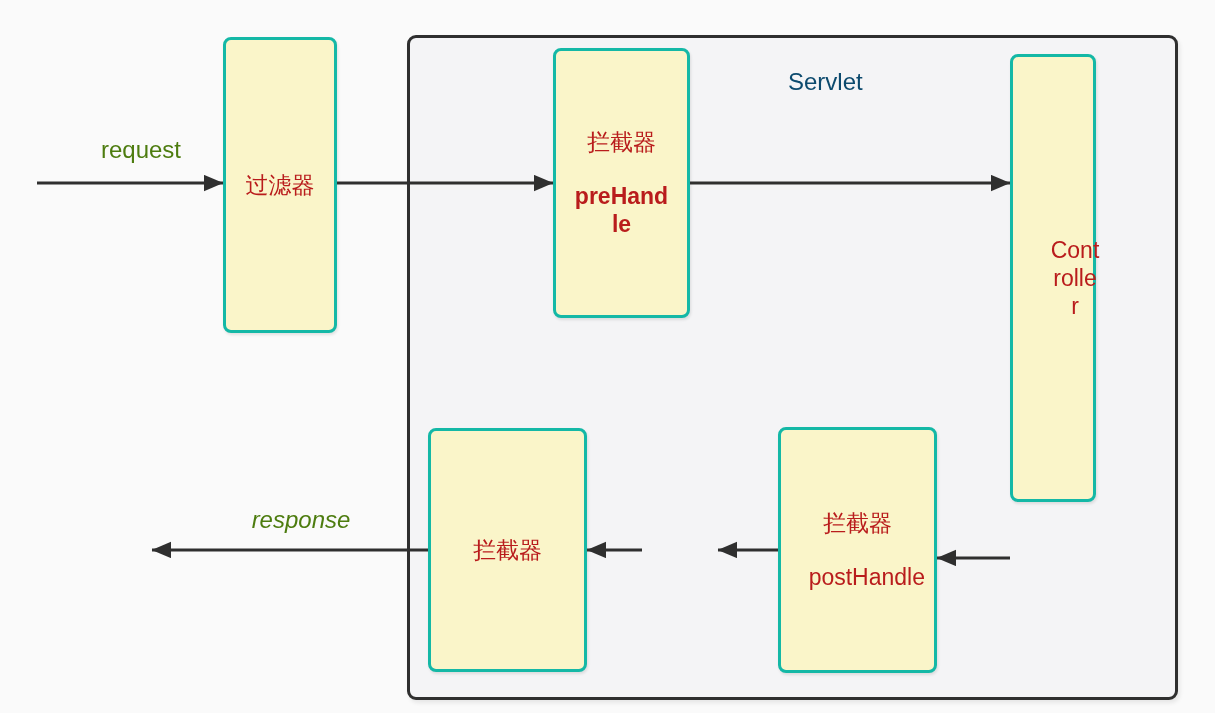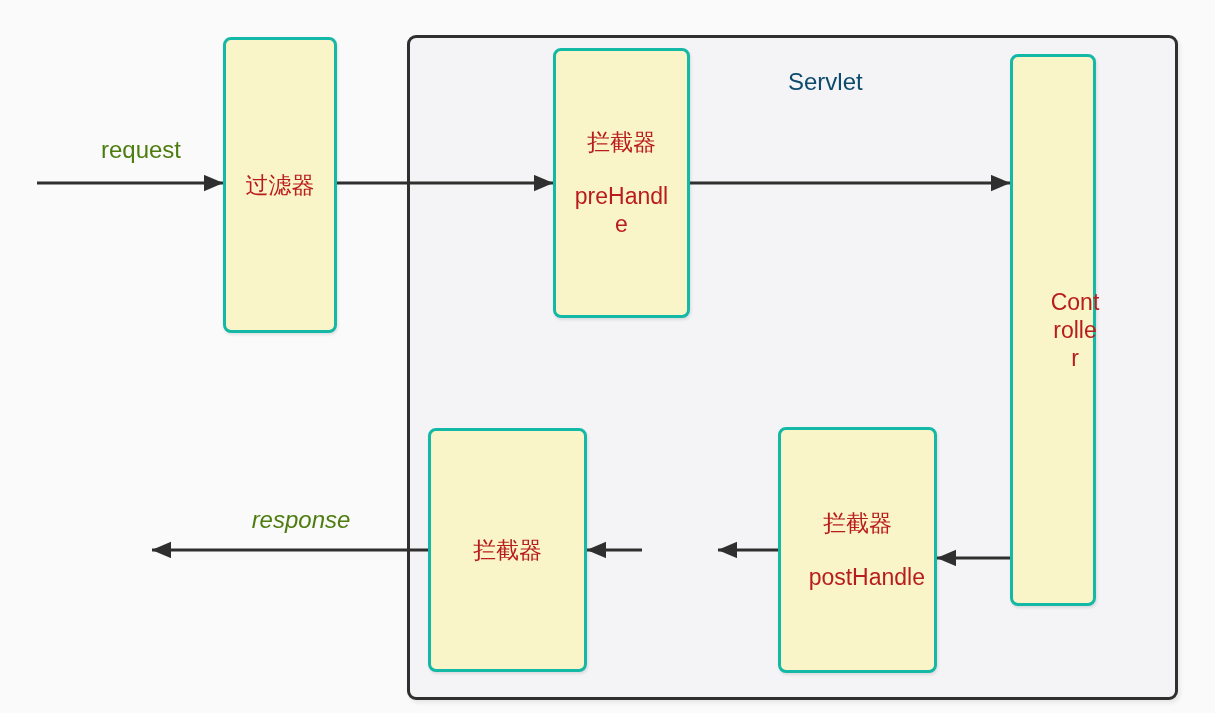--- a/index.html
+++ b/index.html
@@ -53,26 +53,26 @@
     box-shadow: 1px 2px 3px rgba(0,0,0,0.10);
   }
   .node-title { display: block; }
   .node-method {
     display: block;
     margin-top: 26px;
     word-break: break-all;
   }
   #node-filter      { left: 223px; top: 37px;  width: 114px; height: 296px; }
   #node-pre         { left: 553px; top: 48px;  width: 137px; height: 270px; }
-  #node-controller  { left: 1010px; top: 54px; width: 86px;  height: 552px; padding-left: 44px; }
+  #node-controller  { left: 1010px; top: 54px; width: 86px;  height: 448px; padding-left: 44px; }
   #node-post        { left: 778px; top: 427px; width: 159px; height: 246px; }
   #node-view        { left: 642px; top: 423px; width: 76px;  height: 252px; }
   #node-after       { left: 428px; top: 428px; width: 159px; height: 244px; }
   .m-filter { width: 70px; }
-  .m-pre    { width: 95px; }
+  .m-pre    { width: 95px; font-weight: bold; }
   .m-post   { width: 135px; text-align: right; }
   .m-after  { width: 115px; }
   .wrap-narrow { display: block; word-break: break-all; }
   .controller-text { width: 49px; }
   .view-text { width: 52px; }
   .arrow-layer {
     position: absolute;
     left: 0; top: 0;
     width: 1215px;
     height: 713px;

